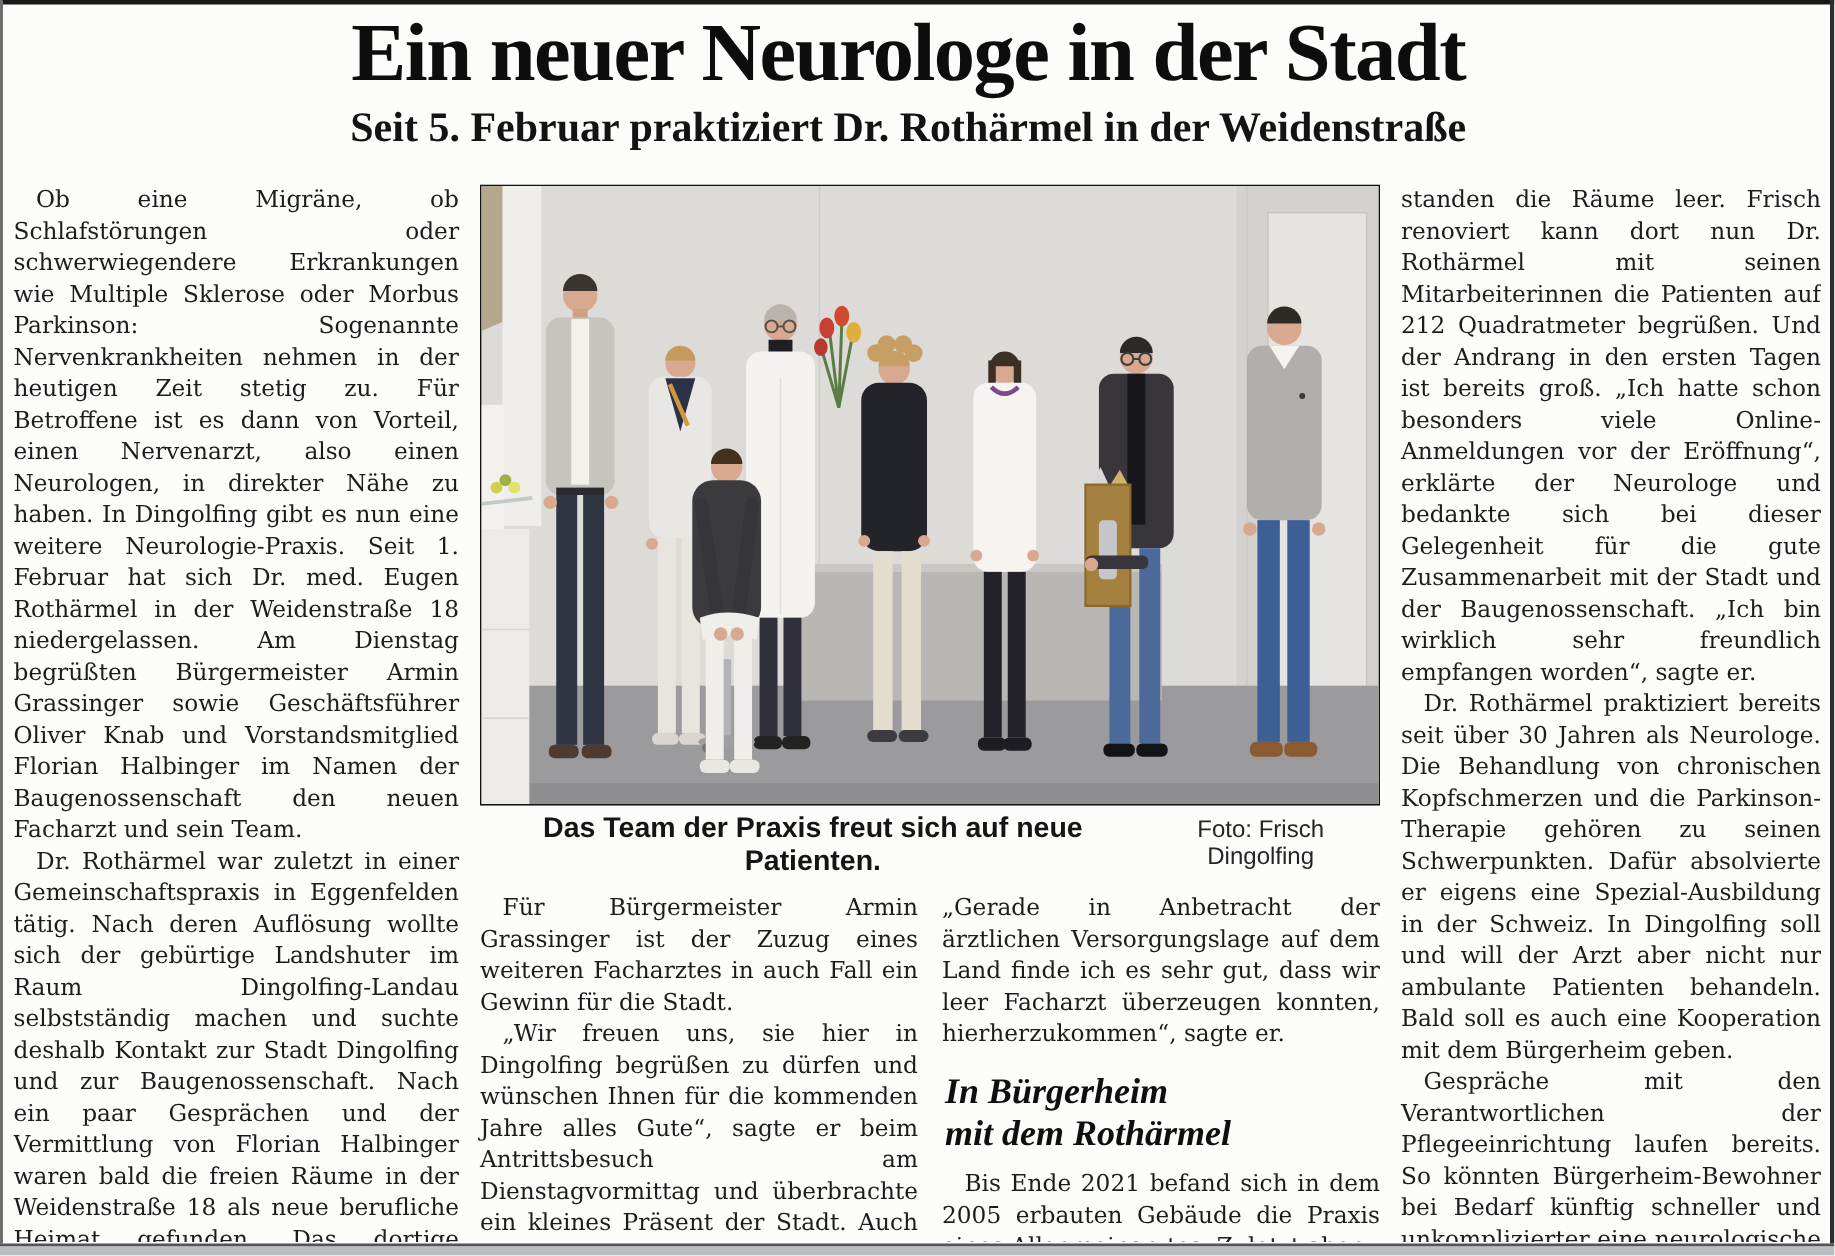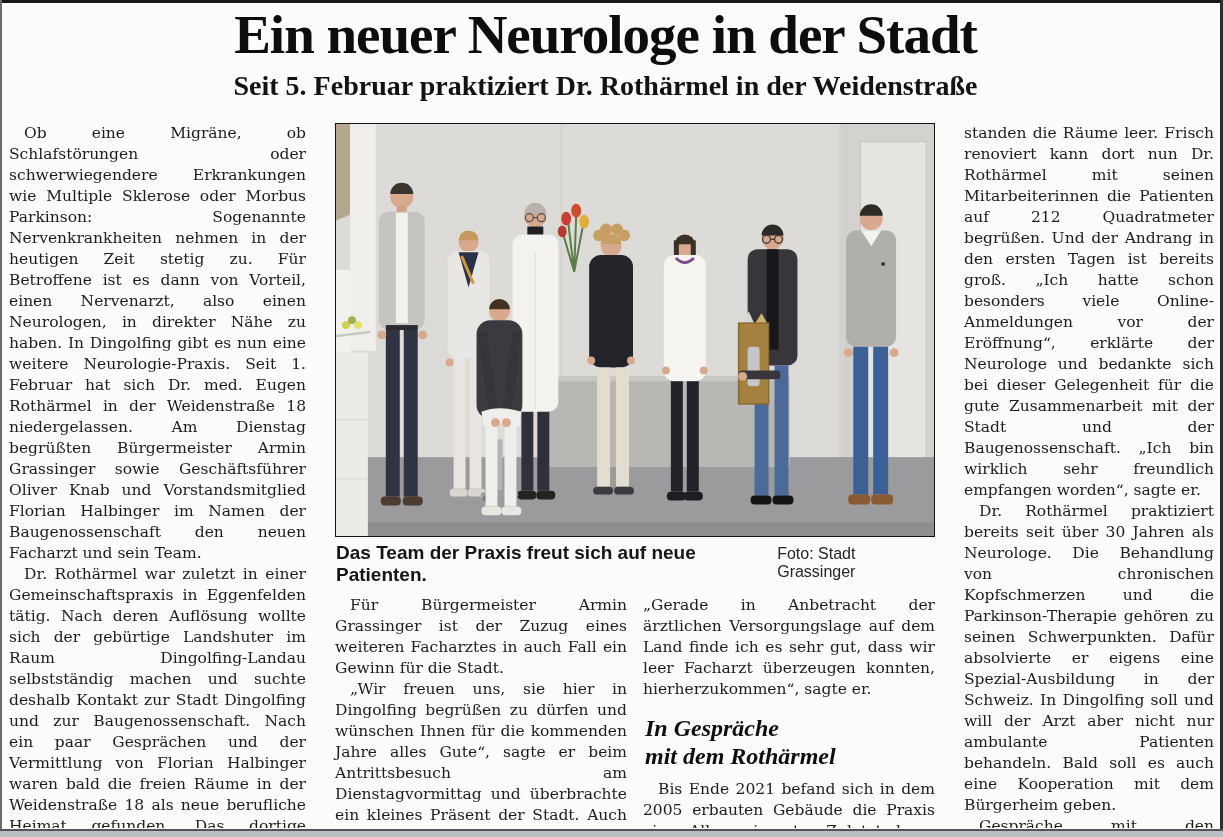--- a/index.html
+++ b/index.html
@@ -11,31 +11,31 @@
   .edge-right{position:absolute;top:0;right:0;width:3px;bottom:8px;background:#2d2d2d;}
   .edge-bottom-line{position:absolute;left:0;right:0;bottom:6px;height:2px;background:#53535b;}
   .edge-bottom-strip{position:absolute;left:0;right:0;bottom:0;height:6px;background:#b9bec2;}
 
   .header{position:absolute;top:6px;left:0;right:12px;text-align:center;}
   .headline{font-family:"Liberation Serif",serif;font-weight:700;font-size:55px;line-height:1.05;
             letter-spacing:-1px;color:#0d0d0d;margin:0;}
   .subheadline{font-family:"Liberation Serif",serif;font-weight:700;font-size:28px;line-height:1.1;
             color:#131313;margin:7px 0 0;}
 
-  .content{position:absolute;left:9px;right:9px;top:123px;bottom:9px;display:flex;gap:29px;overflow:hidden;}
+  .content{position:absolute;left:9px;right:9px;top:123px;bottom:9px;display:flex;gap:14px;overflow:hidden;}
   .col{font-size:15.5px;line-height:21px;text-align:justify;color:#1c1c1c;}
   .col p{margin:0;}
   p.ind{text-indent:15px;}
   .col-left{width:297px;flex:none;}
   .center{width:600px;flex:none;}
   .col-right{flex:1;min-width:0;}
 
   .photo-frame{width:598px;height:412px;border:1px solid #111;background:#dcdbd8;}
   .photo-frame svg{display:block;}
-  .caption-row{display:flex;justify-content:space-between;align-items:baseline;padding:5px 2px 0 1px;}
+  .caption-row{display:flex;justify-content:space-between;align-items:baseline;padding:5px 2px 0 1px;text-align:center;}
   .caption{font-family:"Liberation Sans",sans-serif;font-weight:700;font-size:19px;color:#151515;}
   .credit{font-family:"Liberation Sans",sans-serif;font-weight:400;font-size:16px;color:#252525;}
   .center-cols{display:flex;gap:16px;margin-top:9px;}
   .ccol{width:292px;flex:none;}
 
   .subheading{font-family:"Liberation Serif",serif;font-style:italic;font-weight:700;font-size:24px;
               line-height:1.17;color:#0f0f0f;margin:14px 0 9px 2px;text-align:left;}
   .subheading span{display:block;}
 </style>
 </head>
@@ -200,32 +200,32 @@
           <rect x="169" y="302" width="12" height="86" fill="#efeeea"></rect>
           <rect x="146" y="388" width="20" height="9" rx="4" fill="#e9e7e2"></rect>
           <rect x="166" y="388" width="20" height="9" rx="4" fill="#e9e7e2"></rect>
           <circle cx="160" cy="303" r="4.5" fill="#d8a98f"></circle>
             <circle cx="171" cy="303" r="4.5" fill="#d8a98f"></circle>
         </svg>
       </div>
 
       <div class="caption-row">
         <span class="caption">Das Team der Praxis freut sich auf neue Patienten.</span>
-        <span class="credit">Foto: Stadt Grassinger</span>
+        <span class="credit">Foto: Frisch Dingolfing</span>
       </div>
 
       <div class="center-cols">
         <div class="col ccol">
           <p class="ind">Für Bürgermeister Armin Grassinger ist der Zuzug eines weiteren Facharztes in auch Fall ein Gewinn für die Stadt.</p>
           <p class="ind">„Wir freuen uns, sie hier in Dingolfing begrüßen zu dürfen und wünschen Ihnen für die kommenden Jahre alles Gute“, sagte er beim Antrittsbesuch am Dienstagvormittag und überbrachte ein kleines Präsent der Stadt. Auch Oliver Knab begrüßte den neuen Mieter.</p>
         </div>
         <div class="col ccol">
           <p>„Gerade in Anbetracht der ärztlichen Versorgungslage auf dem Land finde ich es sehr gut, dass wir leer Facharzt überzeugen konnten, hierherzukommen“, sagte er.</p>
           <h3 class="subheading">
-            <span>In Gespräche</span>
+            <span>In Bürgerheim</span>
             <span>mit dem Rothärmel</span>
           </h3>
           <p class="ind">Bis Ende 2021 befand sich in dem 2005 erbauten Gebäude die Praxis eines Allgemeinarztes. Zuletzt aber</p>
         </div>
       </div>
     </div>
 
     <div class="col col-right">
       <p>standen die Räume leer. Frisch renoviert kann dort nun Dr. Rothärmel mit seinen Mitarbeiterinnen die Patienten auf 212 Quadratmeter begrüßen. Und der Andrang in den ersten Tagen ist bereits groß. „Ich hatte schon besonders viele Online-Anmeldungen vor der Eröffnung“, erklärte der Neurologe und bedankte sich bei dieser Gelegenheit für die gute Zusammenarbeit mit der Stadt und der Baugenossenschaft. „Ich bin wirklich sehr freundlich empfangen worden“, sagte er.</p>
       <p class="ind">Dr. Rothärmel praktiziert bereits seit über 30 Jahren als Neurologe. Die Behandlung von chronischen Kopfschmerzen und die Parkinson-Therapie gehören zu seinen Schwerpunkten. Dafür absolvierte er eigens eine Spezial-Ausbildung in der Schweiz. In Dingolfing soll und will der Arzt aber nicht nur ambulante Patienten behandeln. Bald soll es auch eine Kooperation mit dem Bürgerheim geben.</p>

